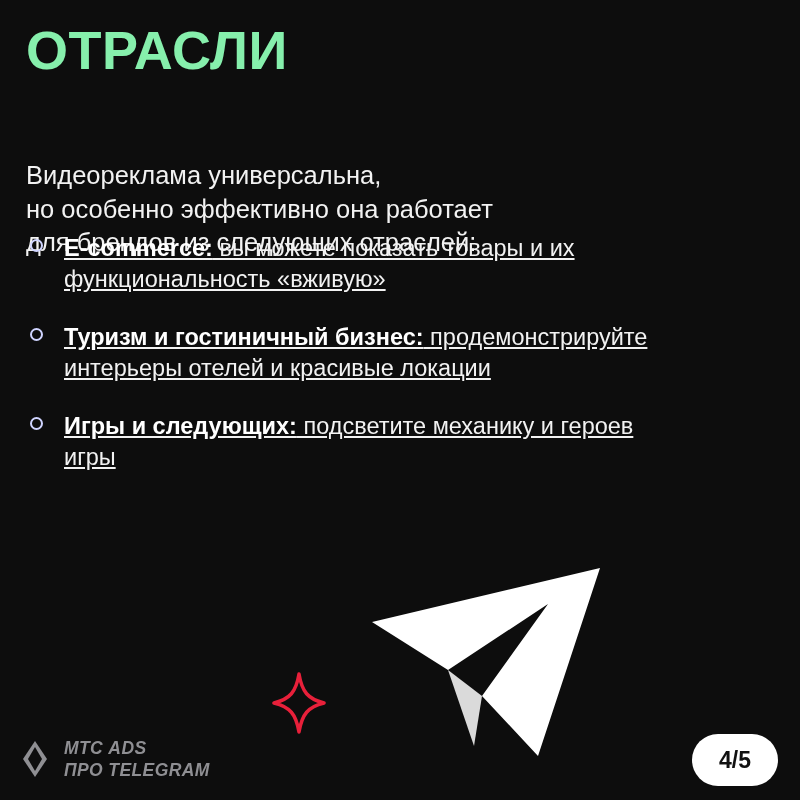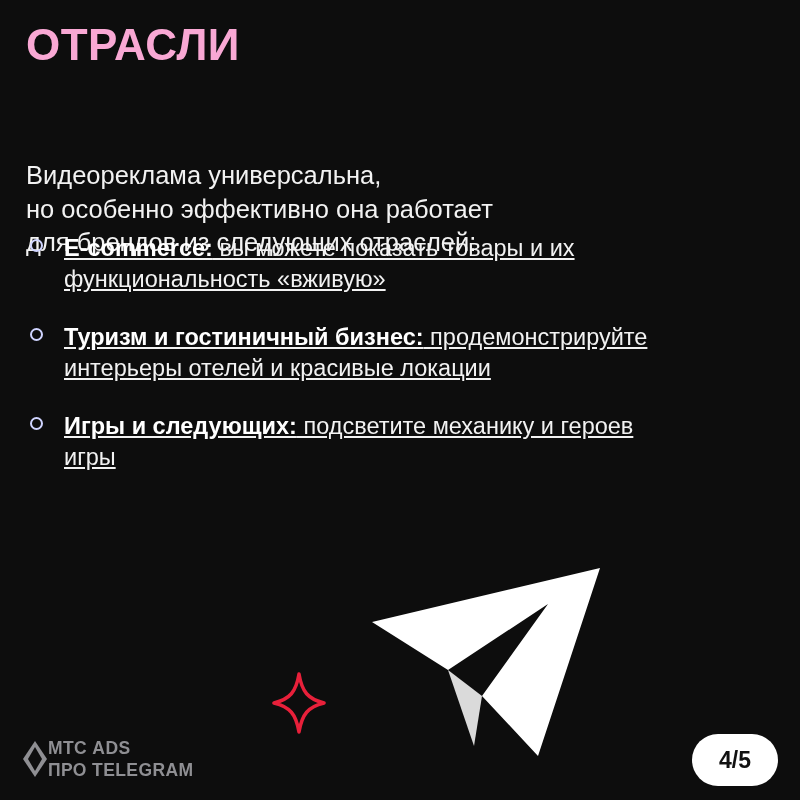--- a/index.html
+++ b/index.html
@@ -14,24 +14,24 @@
     position: relative;
     width: 800px;
     height: 800px;
     background: #0d0d0d;
     overflow: hidden;
   }
   .title {
     position: absolute;
     left: 26px;
     top: 22px;
-    font-size: 44px;
+    font-size: 54px;
     font-weight: bold;
     letter-spacing: 0.5px;
-    color: #f9a8d4;
+    color: #86efac;
     line-height: 1.05;
   }
   .intro {
     position: absolute;
     left: 26px;
     top: 115px;
     width: 700px;
     font-size: 25.5px;
     line-height: 1.32;
     color: #f2f2f2;
@@ -95,21 +95,22 @@
     display: flex;
     align-items: center;
     justify-content: center;
   }
   .brand {
     position: absolute;
     left: 22px;
     bottom: 18px;
     display: flex;
     align-items: flex-start;
-    gap: 0;
+    gap: 16px;
+    font-style: italic;
   }
   .brand-mark {
     width: 26px;
     height: 38px;
     margin-top: 2px;
   }
   .brand-text {
     color: #8f8f93;
     font-size: 17.5px;
     font-weight: bold;

